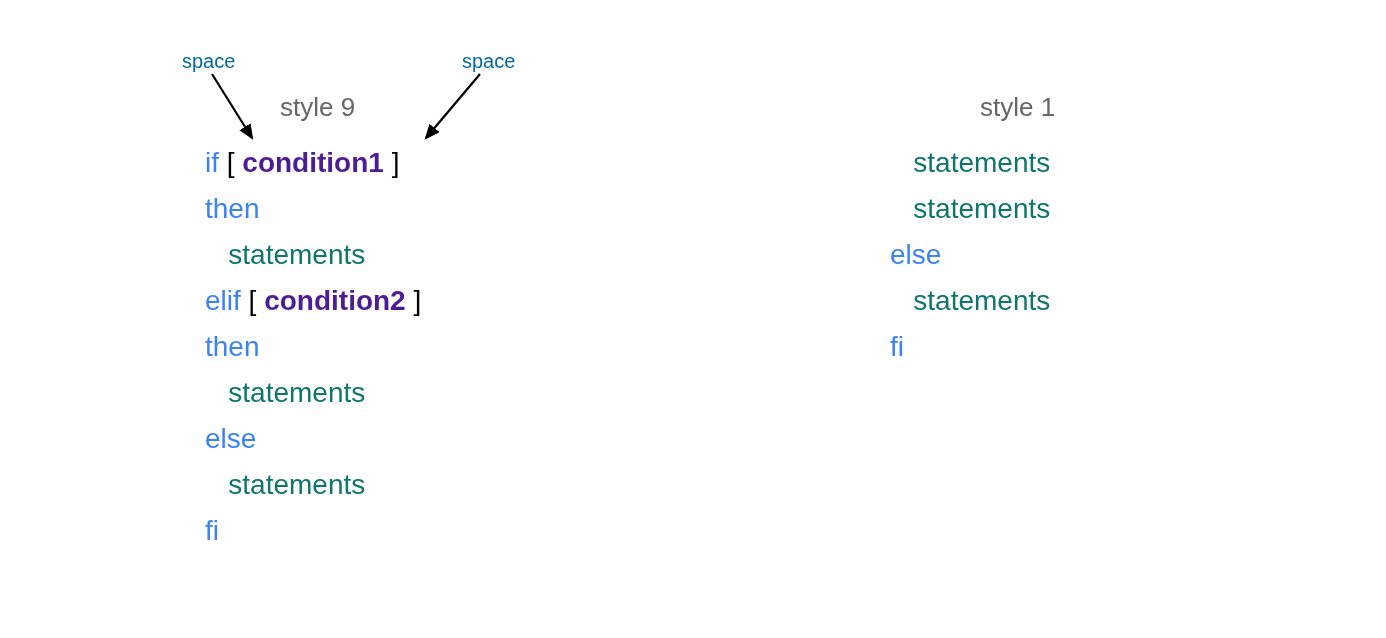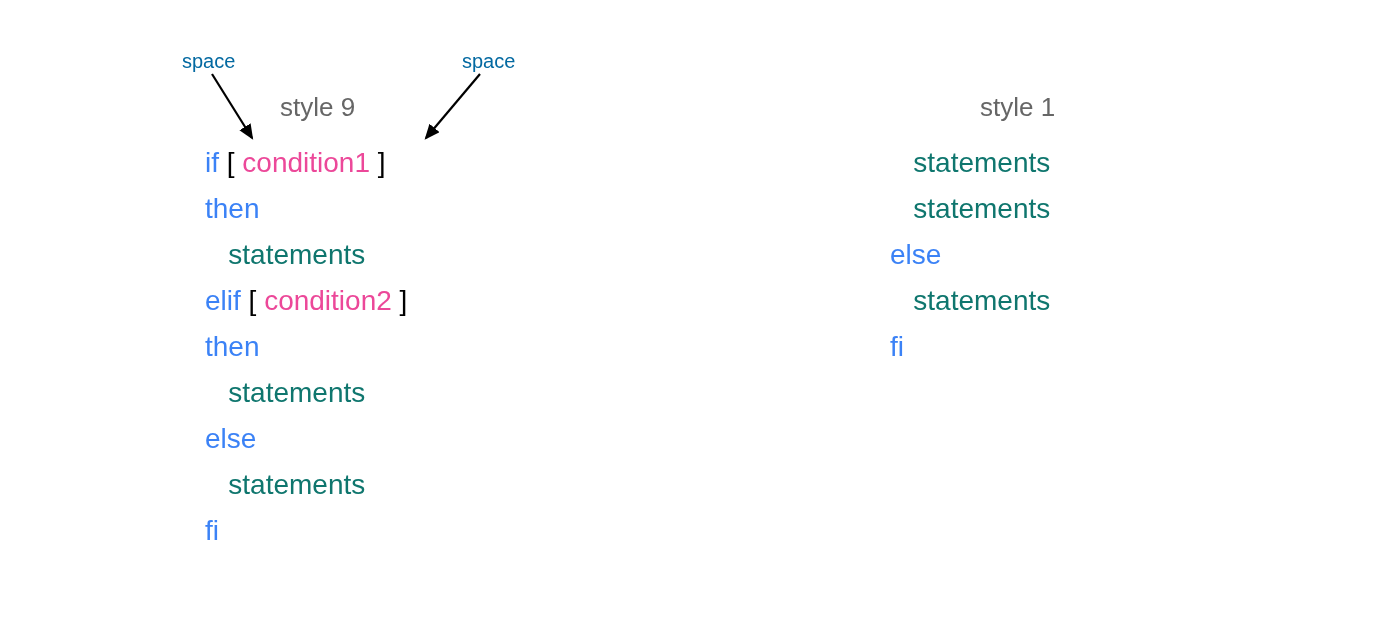--- a/index.html
+++ b/index.html
@@ -43,21 +43,21 @@
     .annot-left { left: 182px; top: 50px; }
     .annot-right { left: 462px; top: 50px; }
     .code-line {
       font-size: 28px;
       line-height: 46px;
       white-space: pre;
       font-family: Arial, Helvetica, sans-serif;
     }
     .kw   { color: #3b82f6; }
     .br   { color: #000000; }
-    .cond { color: #ec4899; }
+    .cond { color: #4c1d95; font-weight: bold; }
     .stmt { color: #0f766e; }
     svg.arrow {
       position: absolute;
       overflow: visible;
     }
   </style>
 </head>
 <body>
 
 <div class="container">

